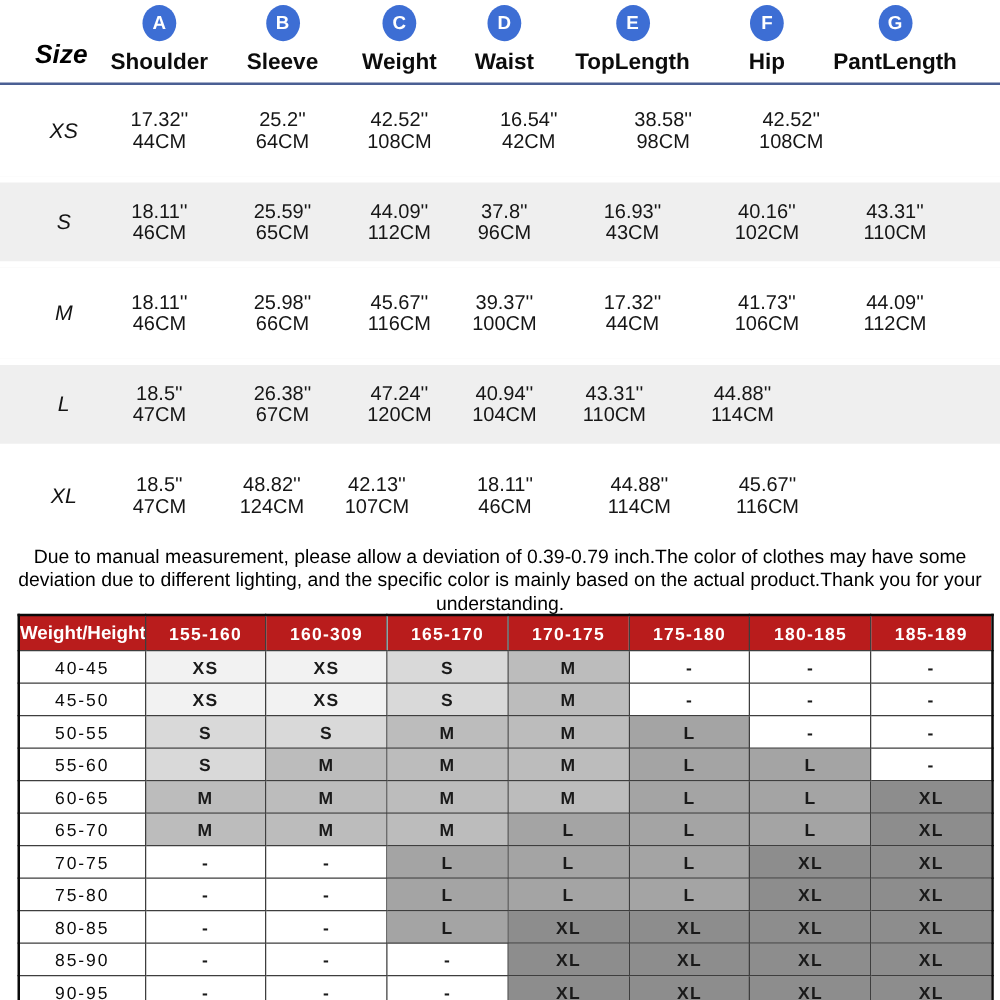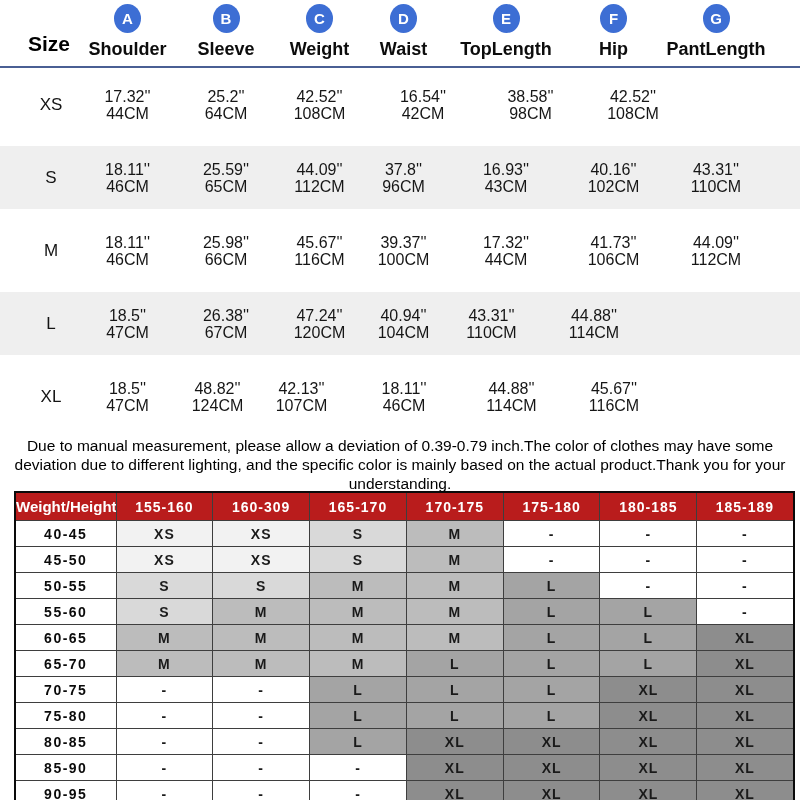--- a/index.html
+++ b/index.html
@@ -10,21 +10,21 @@
   }
   .page { width:800px; height:800px; overflow:hidden; }
 
   
   .top-header {
     display:flex; align-items:flex-end; height:68px;
     border-bottom:2px solid #4a5f94; box-sizing:border-box;
     padding-top:4px;
   }
   .cell { box-sizing:border-box; flex:0 0 auto; }
-  .c0 { width:80px; }
+  .c0 { width:80px;font-style:italic; }
   .c1 { width:95px; } .c2 { width:102px; } .c3 { width:85px; }
   .c4 { width:83px; } .c5 { width:122px; } .c6 { width:93px; }
   .c7 { width:140px; padding-right:28px; }
 
   .corner-label {
     font-size:21px; font-weight:bold; color:#000;
     padding-left:28px; padding-bottom:10px;
   }
   .hcol { display:flex; flex-direction:column; align-items:center; gap:6px; padding-bottom:6px; }
   .badge {
@@ -59,21 +59,21 @@
   #fit-table th, #fit-table td {
     border:1px solid #3e3e3e; text-align:center; padding:0;
     overflow:hidden; white-space:nowrap;
   }
   #fit-table thead th {
     background:#b91c1c; color:#ffffff; font-weight:bold;
     font-size:14px; letter-spacing:1px; height:27px;
   }
   #fit-table thead th.fit-corner { font-size:15px; letter-spacing:0; }
   #fit-table tbody th {
-    background:#ffffff; color:#0a0a0a; font-weight:bold;
+    background:#ffffff; color:#0a0a0a; font-weight:normal;
     font-size:14px; letter-spacing:1.5px; height:25px;
   }
   #fit-table td {
     font-size:14px; font-weight:bold; letter-spacing:1px;
     color:#1a1a1a; height:25px;
   }
 </style>
 </head>
 <body>
 

